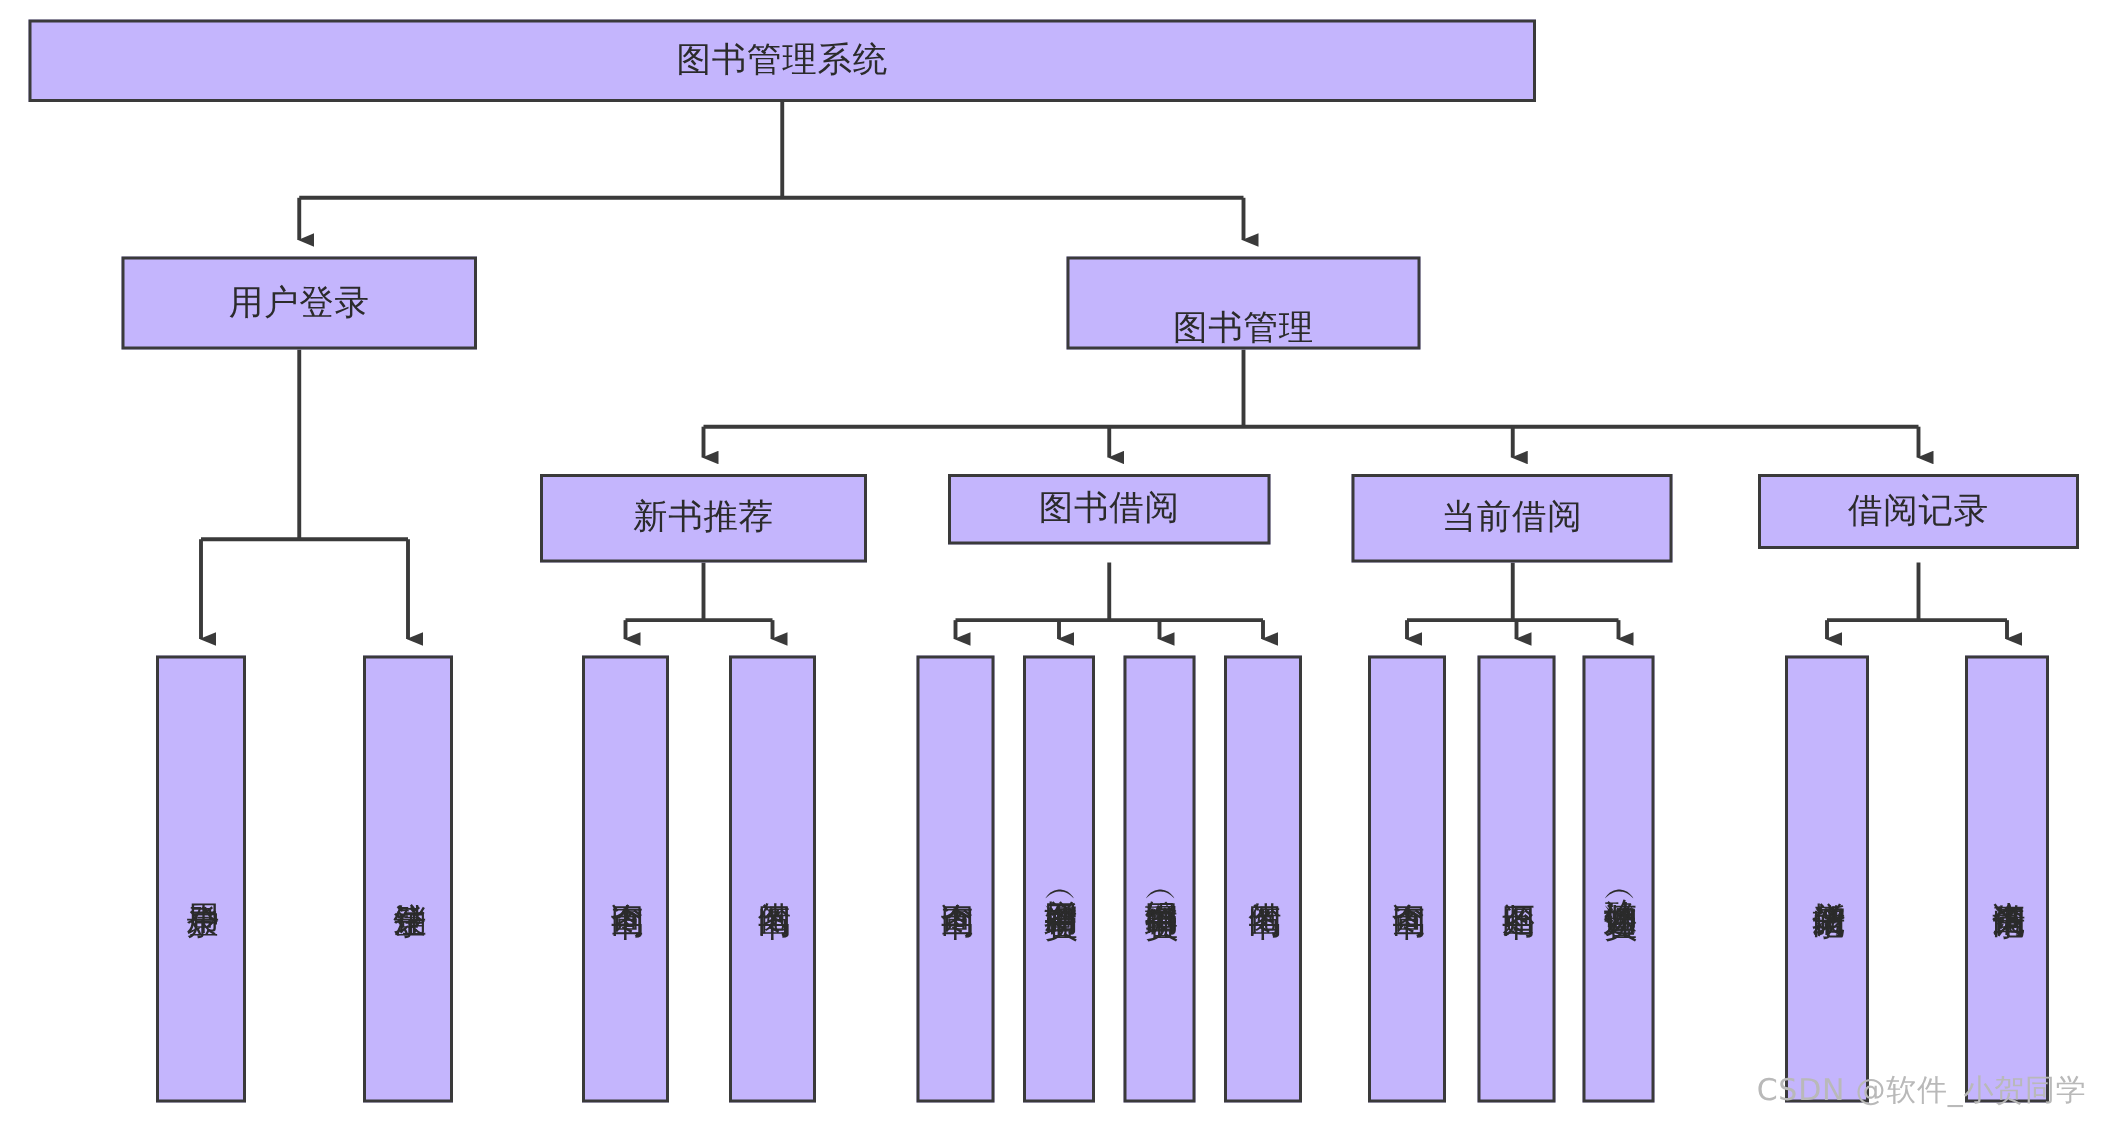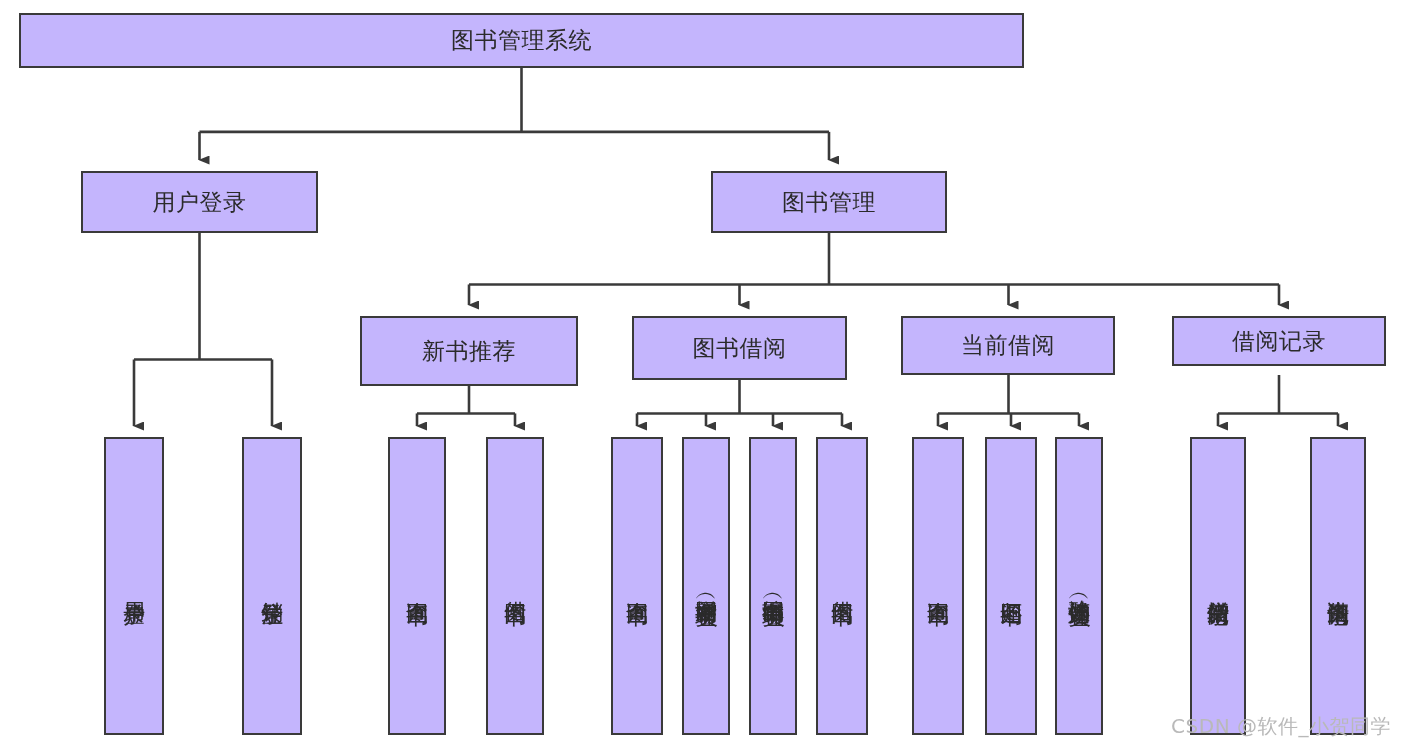--- a/index.html
+++ b/index.html
@@ -113,27 +113,27 @@
       </g>
   </svg>
 
   <div id="node-layer">
       <div class="node-box" style="left: 19px; top: 13px; width: 1005px; height: 55px;">
         <span class="node-label">图书管理系统</span>
       </div>
       <div class="node-box" style="left: 81px; top: 171px; width: 237px; height: 62px;">
         <span class="node-label">用户登录</span>
       </div>
-      <div class="node-box" style="left: 711px; top: 171px; width: 236px; height: 62px;">
+      <div class="node-box" style="left: 711px; top: 171px; width: 236px; height: 62px; align-items: flex-end;">
         <span class="node-label">图书管理</span>
       </div>
-      <div class="node-box" style="left: 360px; top: 316px; width: 218px; height: 70px;">
+      <div class="node-box" style="left: 360px; top: 316px; width: 218px; height: 59px;">
         <span class="node-label">新书推荐</span>
       </div>
-      <div class="node-box" style="left: 632px; top: 316px; width: 215px; height: 64px;">
+      <div class="node-box" style="left: 632px; top: 316px; width: 215px; height: 47px;">
         <span class="node-label">图书借阅</span>
       </div>
       <div class="node-box" style="left: 901px; top: 316px; width: 214px; height: 59px;">
         <span class="node-label">当前借阅</span>
       </div>
       <div class="node-box" style="left: 1172px; top: 316px; width: 214px; height: 50px;">
         <span class="node-label">借阅记录</span>
       </div>
       <div class="node-box vertical" style="left: 104px; top: 437px; width: 60px; height: 298px;">
         <span class="node-label">用户登录</span>

